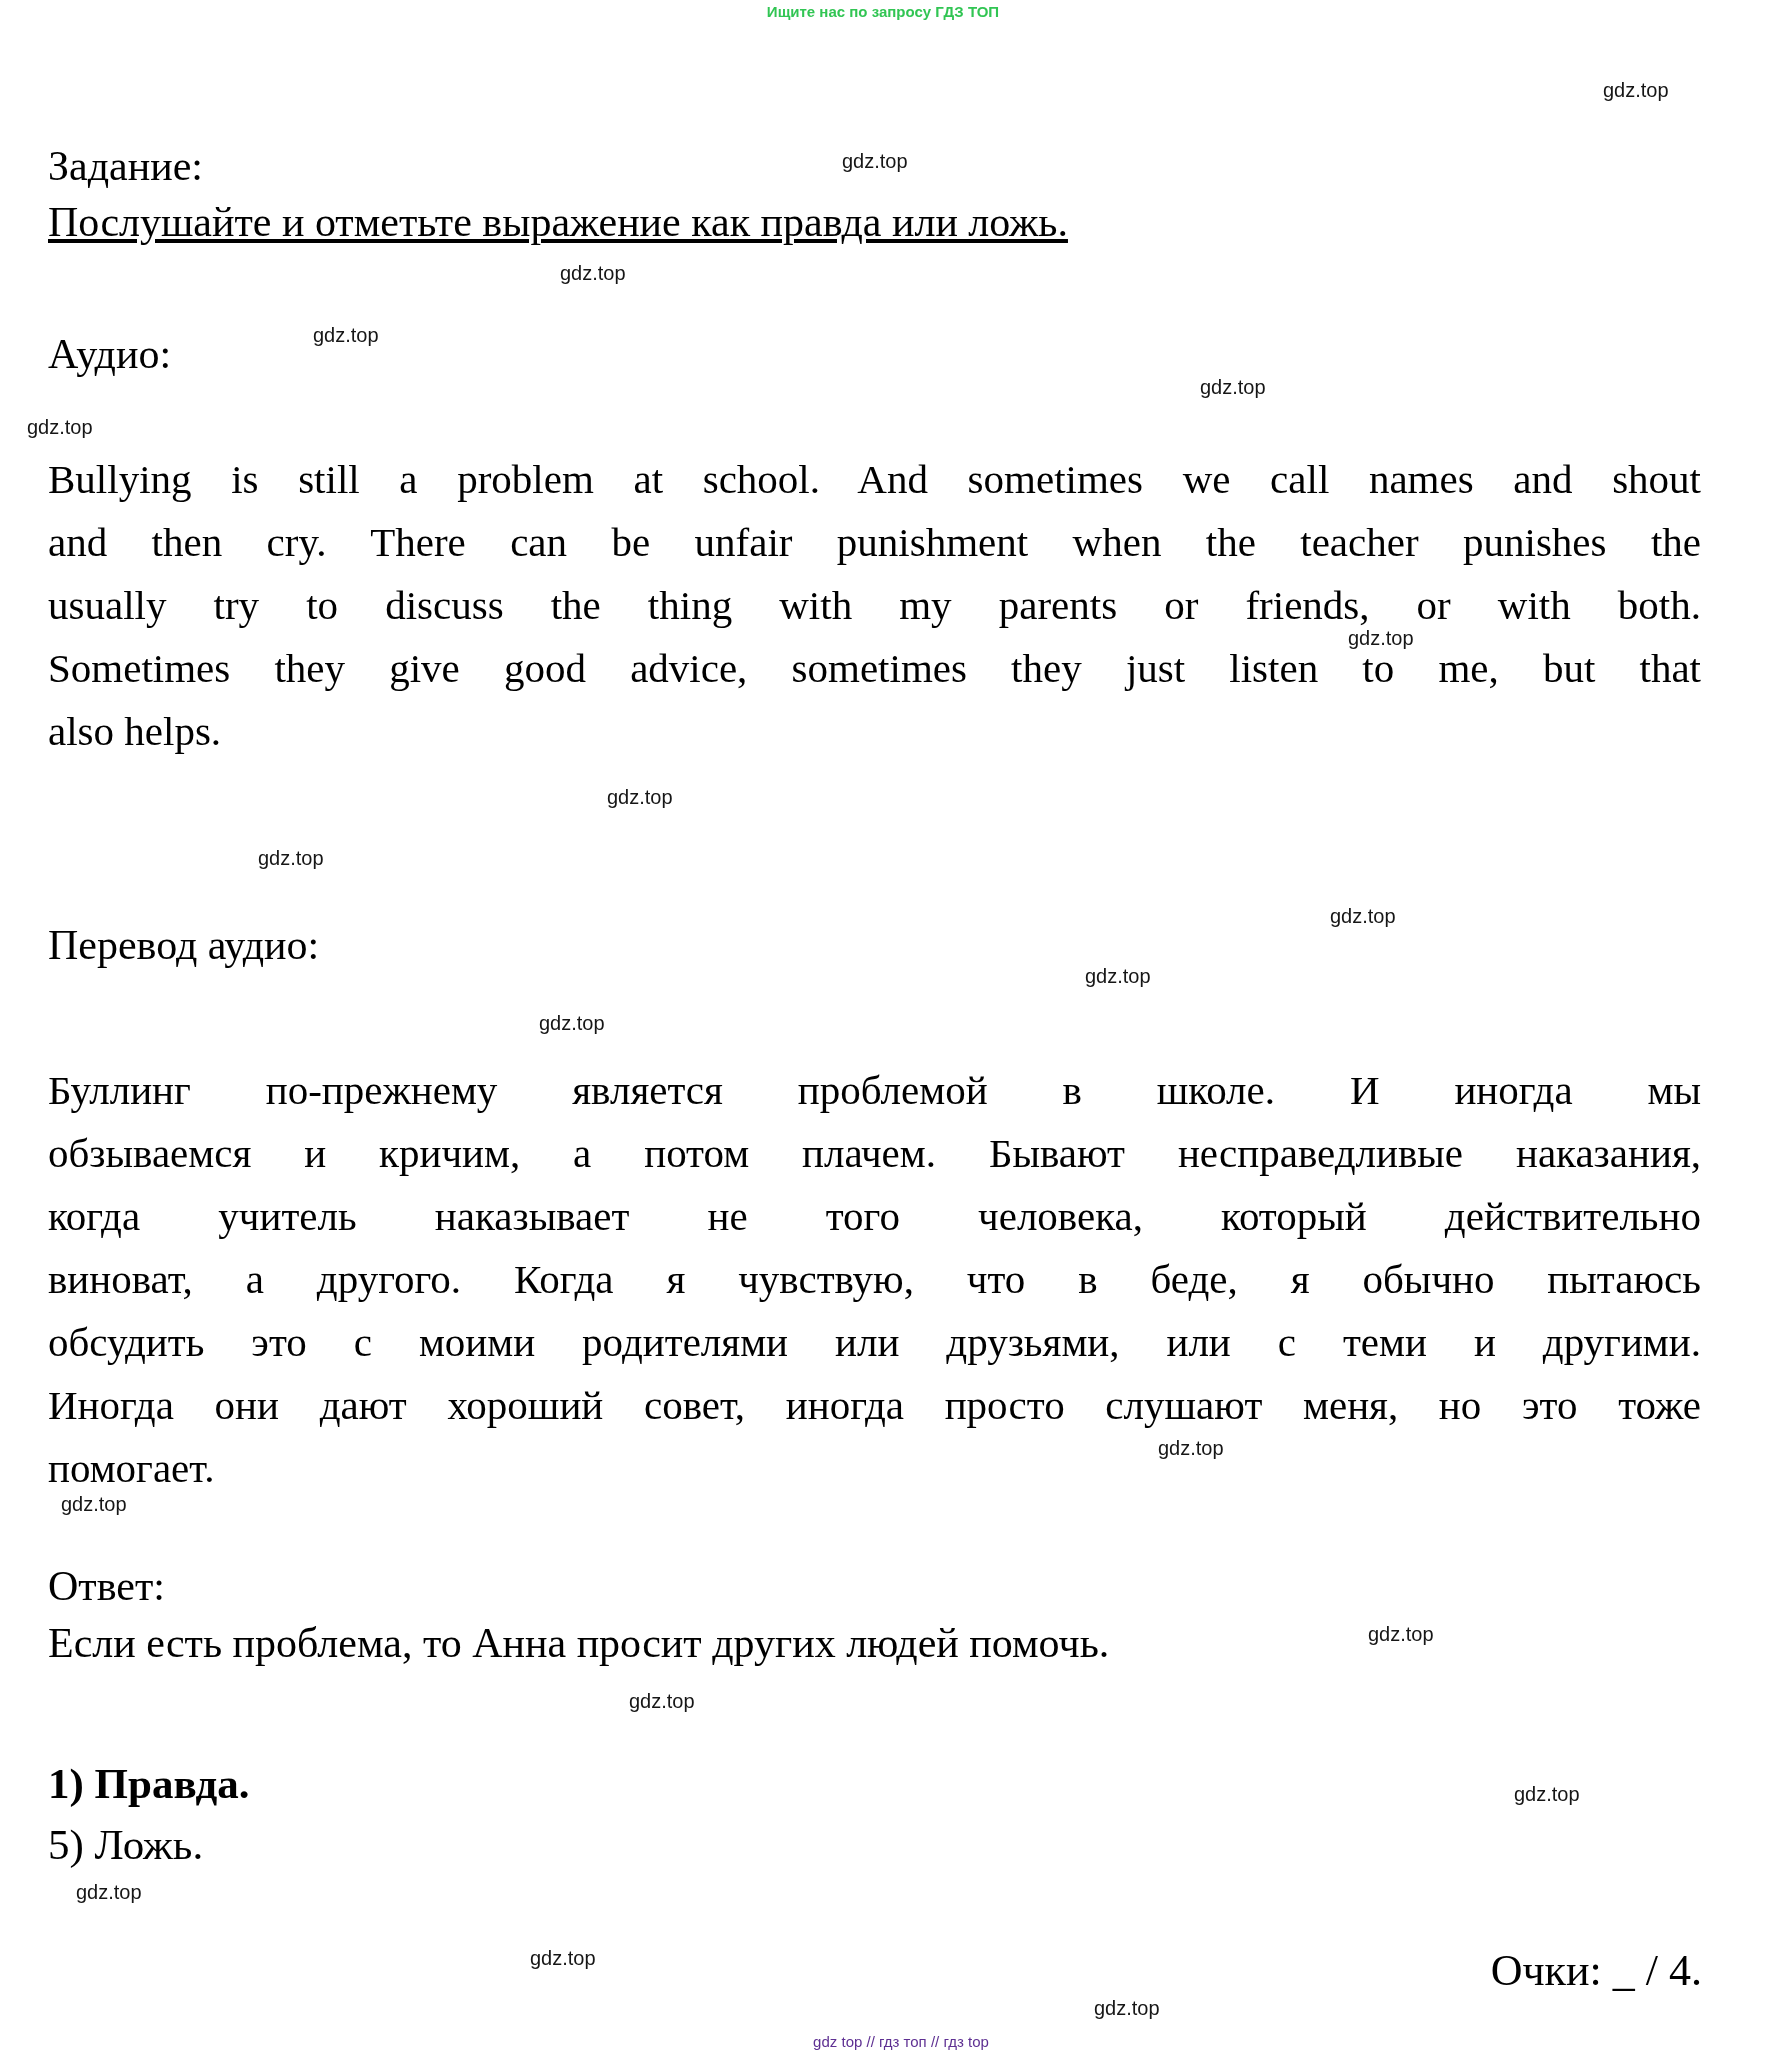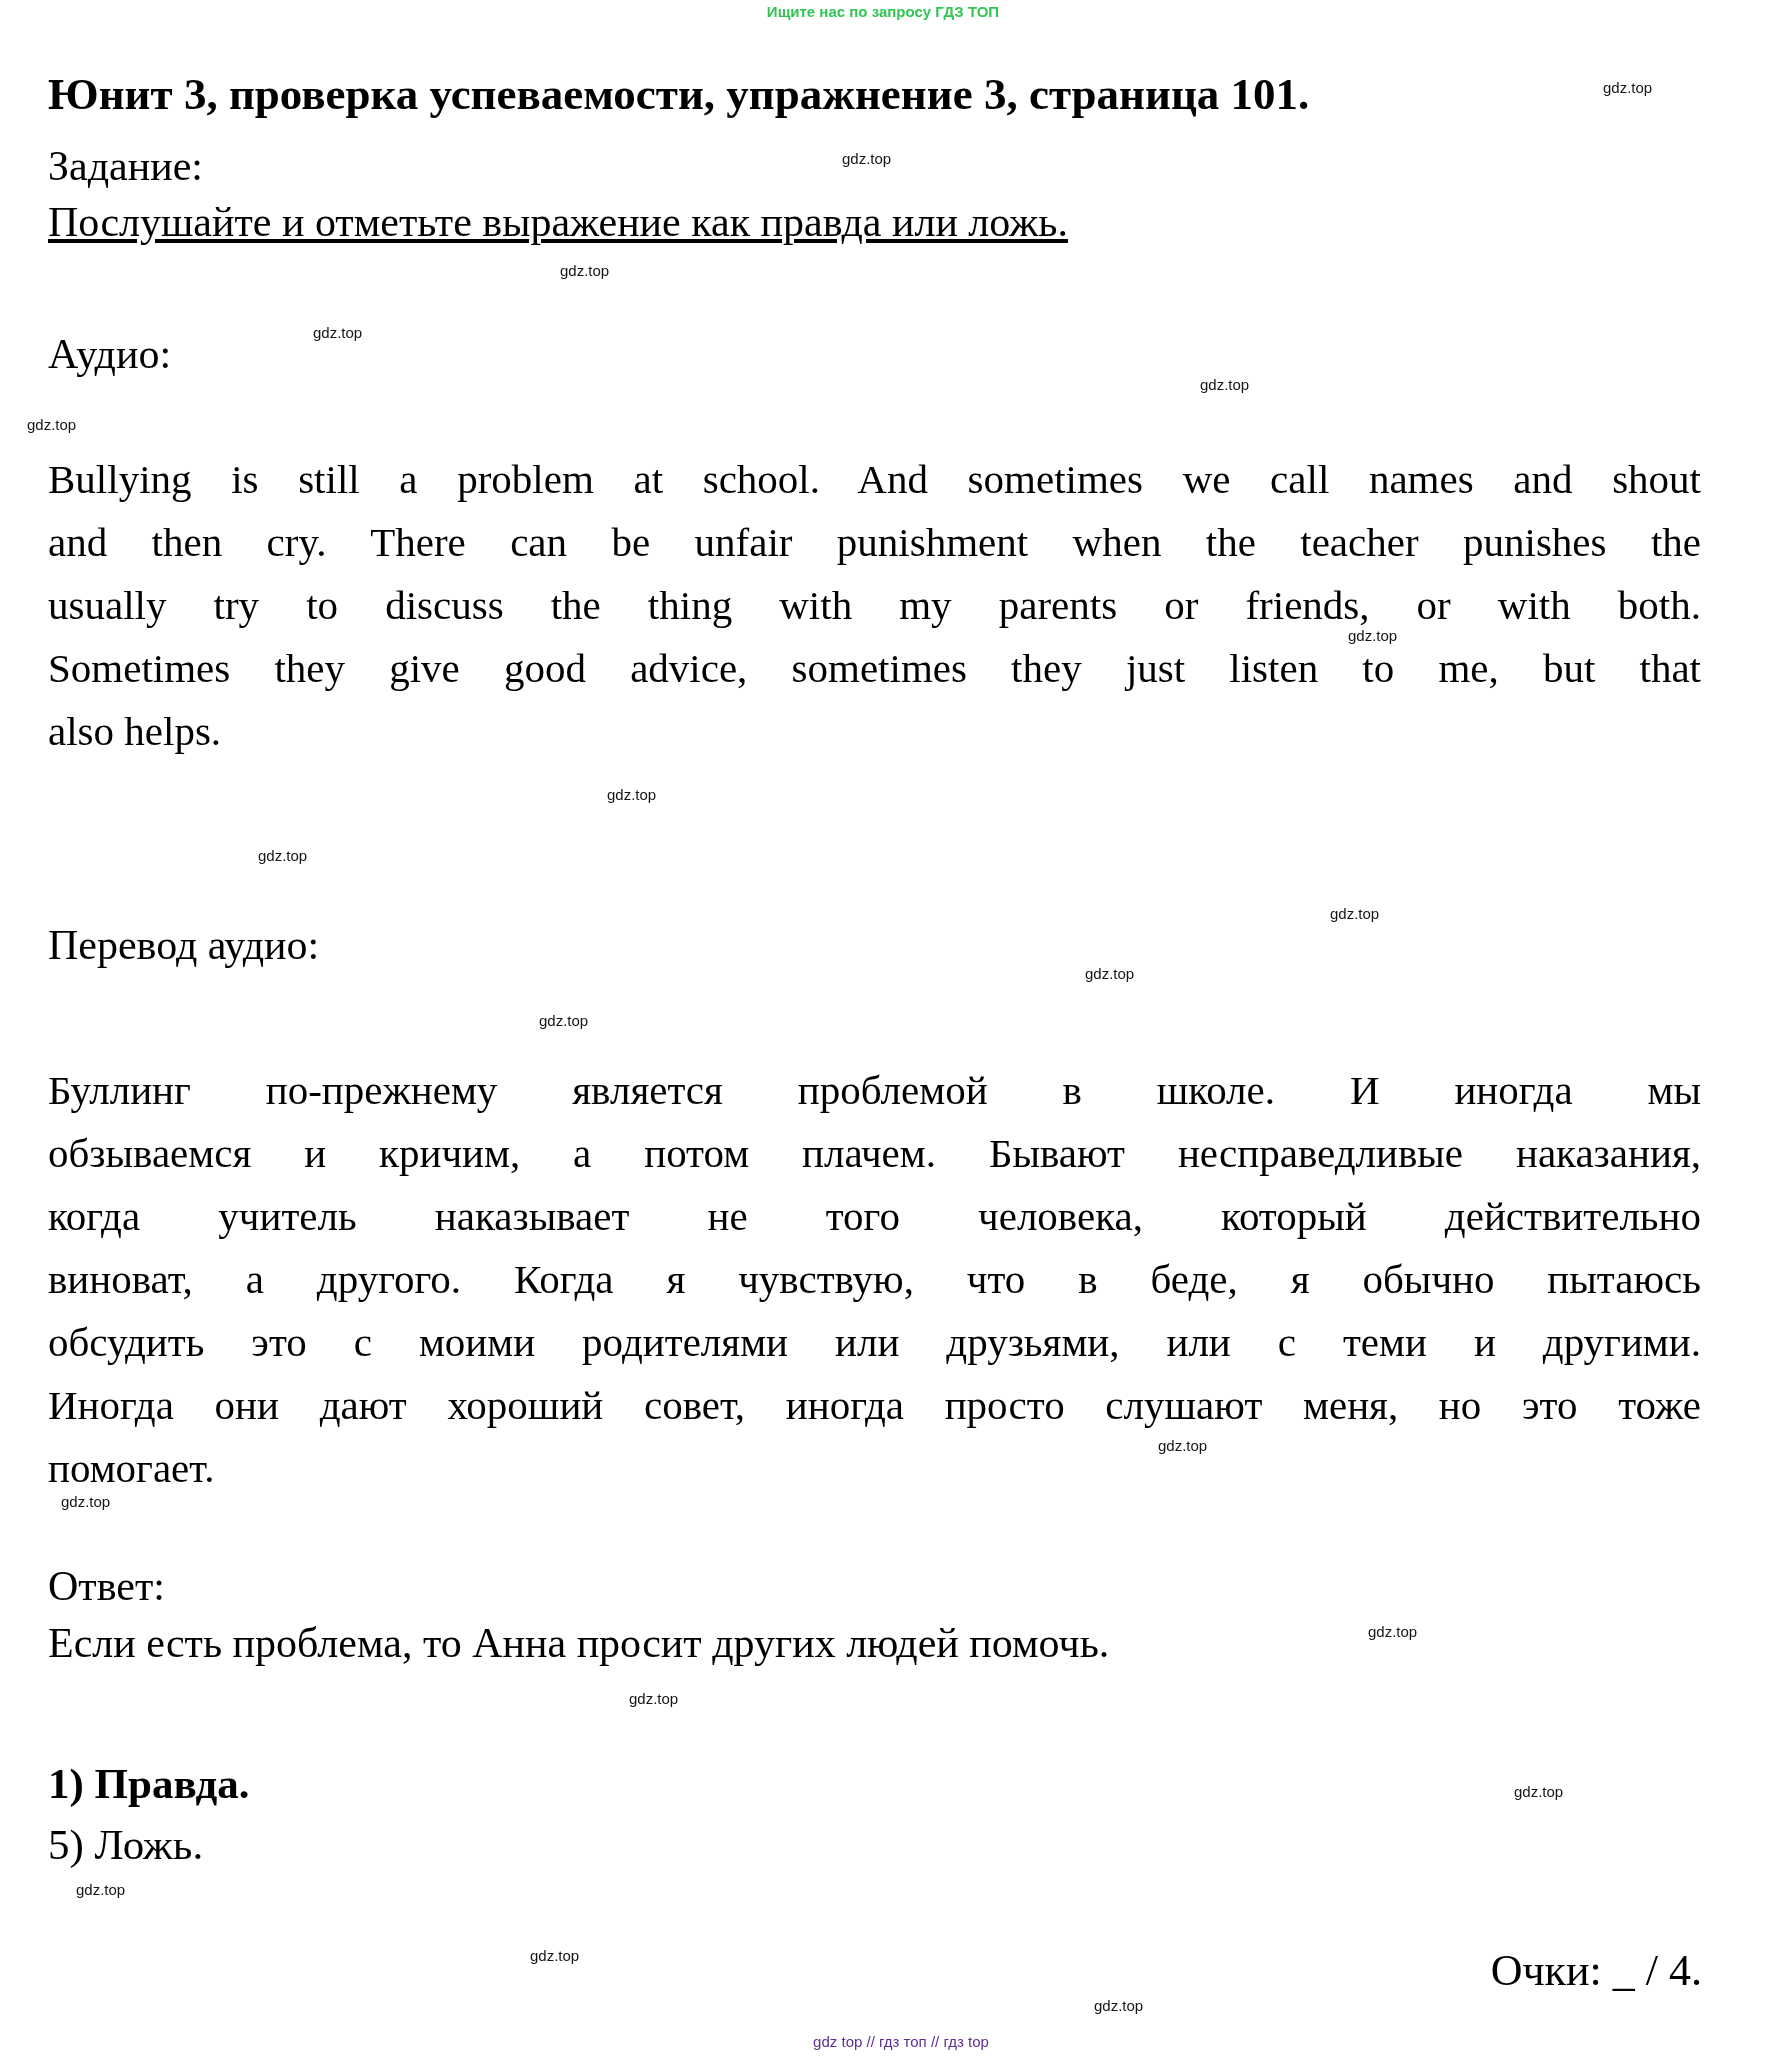--- a/index.html
+++ b/index.html
@@ -66,33 +66,32 @@
     position: absolute;
     top: 2033px; left: 0; width: 100%;
     text-align: center;
     font-family: "Liberation Sans", sans-serif;
     font-size: 15px;
     font-weight: 500;
   }
   .wm {
     position: absolute;
     font-family: "Liberation Sans", sans-serif;
-    font-size: 15px;
+    font-size: 20px;
     color: #161616;
     white-space: nowrap;
   }
 </style>
 </head>
 <body>
 
 <div class="page">
 
   <div class="banner" style="color: rgb(49, 197, 83);">Ищите нас по запросу ГДЗ ТОП</div>
 
-  <h1 class="title">Юнит 3, проверка успеваемости, упражнение 3, страница 101.</h1>
 
   <div class="label task-label">Задание:</div>
   <div class="task-text">Послушайте и отметьте выражение как правда или ложь.</div>
 
   <div class="label audio-label">Аудио:</div>
   <div class="para english">
       <div class="line">Bullying is still a problem at school. And sometimes we call names and shout</div>
       <div class="line">and then cry. There can be unfair punishment when the teacher punishes the</div>
       <div class="line">usually try to discuss the thing with my parents or friends, or with both.</div>
       <div class="line">Sometimes they give good advice, sometimes they just listen to me, but that</div>

